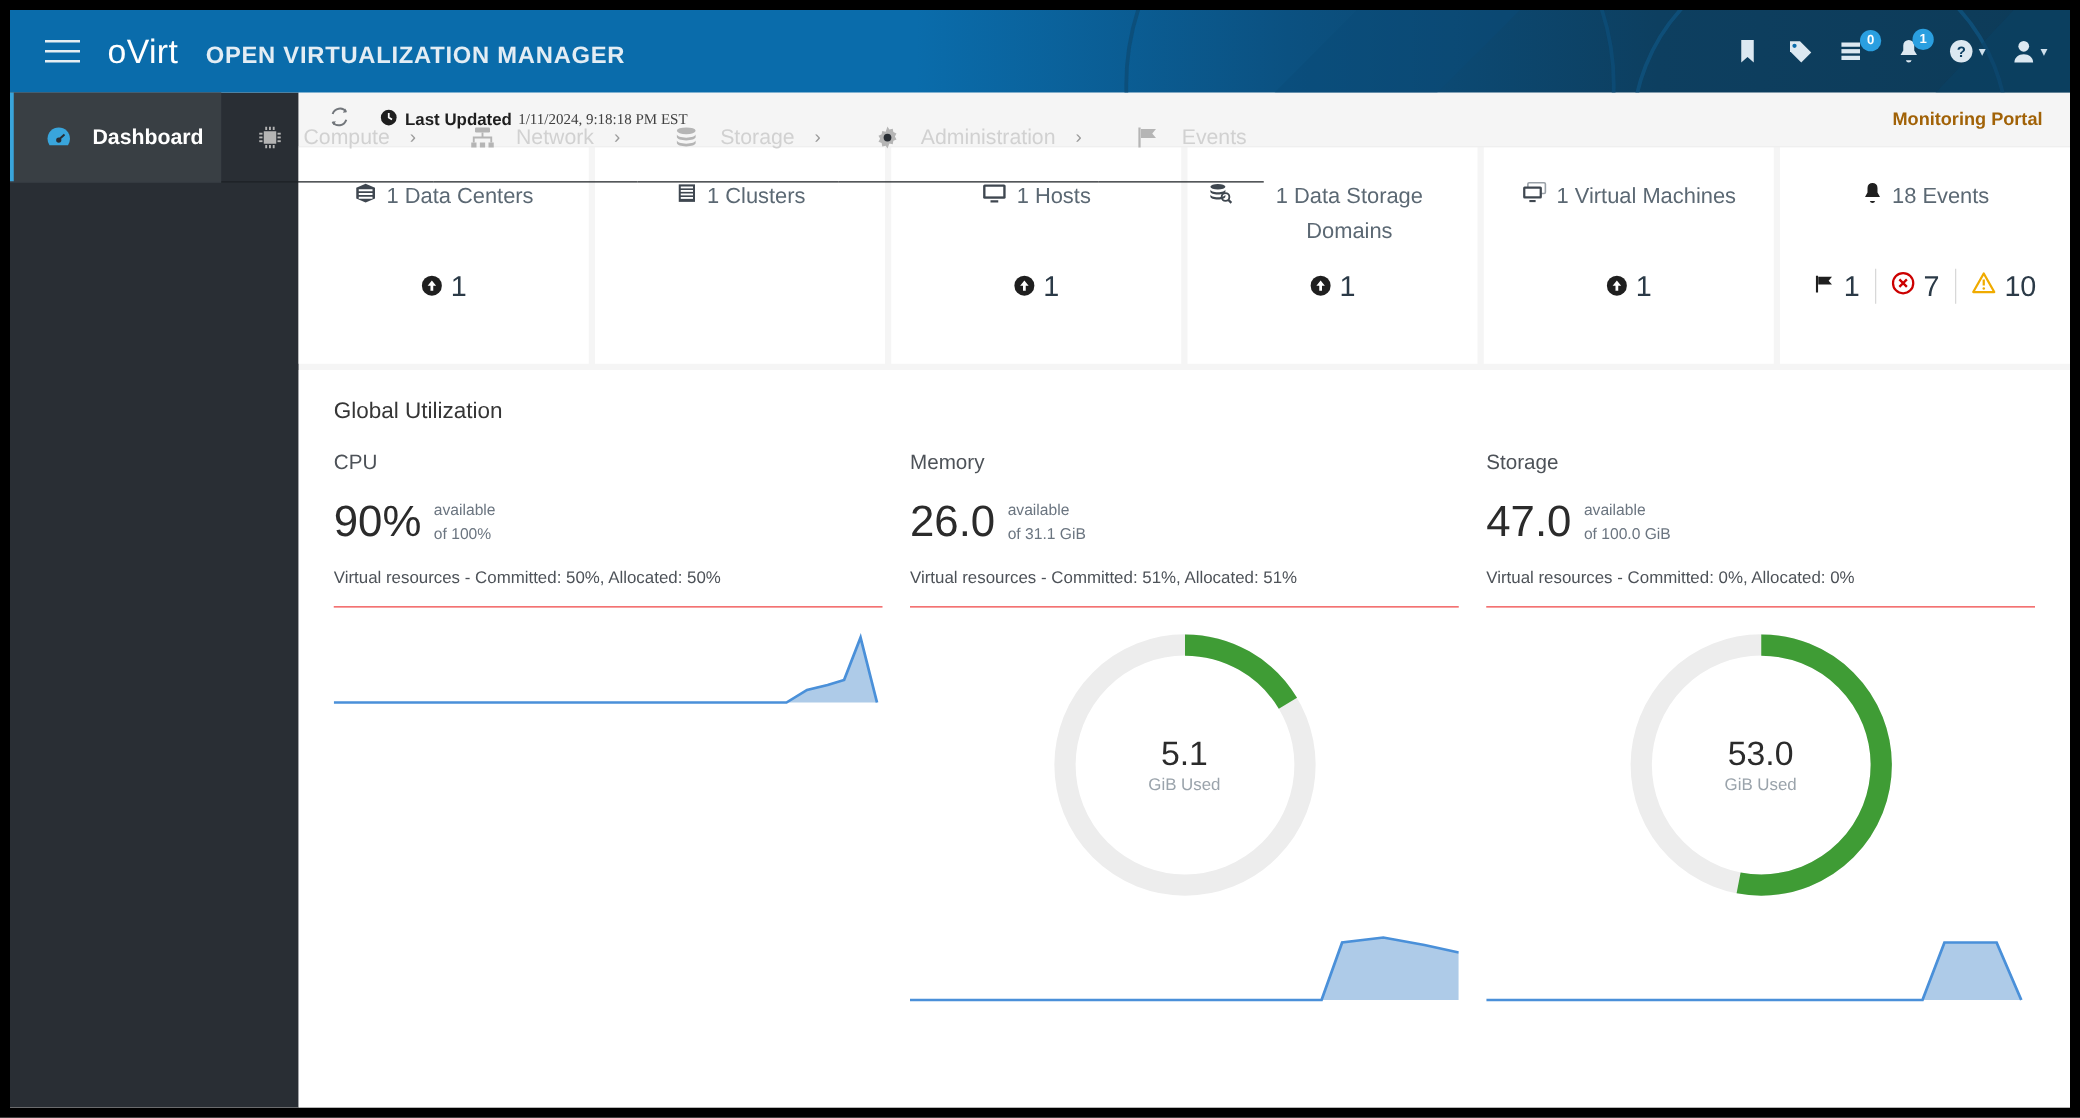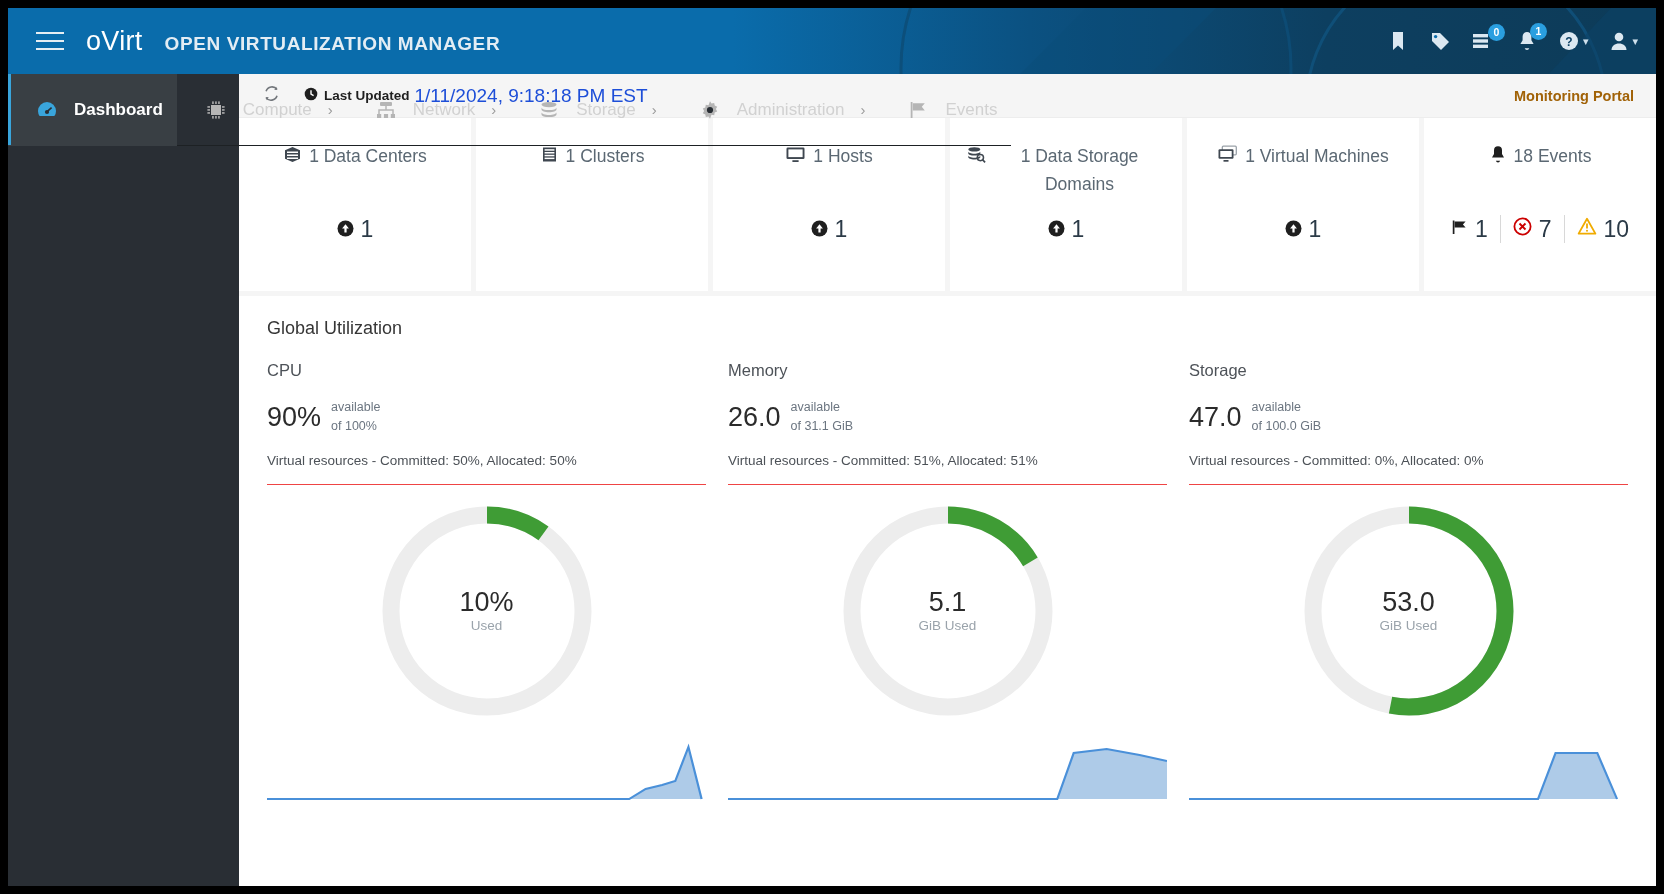--- a/index.html
+++ b/index.html
@@ -97,21 +97,21 @@
     height: 44px; flex: 0 0 44px;
     background: #f5f5f5;
     display: flex; align-items: center;
     padding: 0 22px 0 24px;
     border-bottom: 1px solid #ededed;
     text-align: right;
   }
   .refresh-btn { color: #72767b; font-size: 16px; cursor: pointer; margin-right: 24px; }
   .upd-clock { color: #2b2b2b; font-size: 13.5px; margin-right: 6px; }
   .upd-label { font-weight: 700; color: #1f1f1f; font-size: 13.5px; }
-  .upd-time { color: #1d4ed8; font-size: 19px; margin-left: 5px; }
+  .upd-time { color: #404040; font-size: 12px; margin-left: 5px; font-family: Liberation Serif, serif; }
   .portal-link {
     margin-left: auto; color: #a16207; font-weight: 700; font-size: 14.5px;
     cursor: pointer;
   }
 
   
   .cards { display: flex; padding: 0 0 0 0; background: #f5f5f5; gap: 5px; }
   .card {
     flex: 1 1 0; min-width: 0;
     background: #fff; height: 173px;
@@ -137,21 +137,21 @@
   
   .gu {
     margin-top: 5px; background: #fff; flex: 1; min-height: 0;
     padding: 22px 28px 0 28px; overflow: hidden;
   }
   .gu-title { font-size: 18px; color: #363636; margin-bottom: 22px; }
   .gu-cols { display: flex; gap: 22px; }
   .gu-col { flex: 1 1 0; min-width: 0; }
   .gu-name { font-size: 16.5px; color: #4d5258; margin-bottom: 18px; }
   .gu-avail { display: flex; align-items: center; gap: 10px; }
-  .gu-big { font-size: 27px; color: #2b2b2b; }
+  .gu-big { font-size: 35px; color: #2b2b2b; }
   .gu-sub { font-size: 12.5px; color: #6b7580; line-height: 1.55; }
   .gu-virt {
     font-size: 13.5px; color: #4d5258;
     margin-top: 16px; padding-bottom: 16px;
     border-bottom: 1px solid #ef4444;
   }
   .donut-wrap { display: flex; justify-content: center; margin-top: 14px; }
   .donut { position: relative; width: 224px; height: 224px; }
   .donut-center {
     position: absolute; inset: 0;
@@ -514,32 +514,20 @@
           <div class="gu-col">
             <div class="gu-name">CPU</div>
             <div class="gu-avail">
               <span class="gu-big">90%</span>
               <span class="gu-sub">
                 <span>available</span><br>
                 <span>of 100%</span>
               </span>
             </div>
             <div class="gu-virt">Virtual resources - Committed: 50%, Allocated: 50%</div>
-            <div class="donut-wrap">
-              <div class="donut">
-                <svg width="224" height="224" viewBox="0 0 224 224">
-                  <circle cx="112" cy="112" r="96" fill="none" stroke="#ededed" stroke-width="17"></circle>
-                  <circle cx="112" cy="112" r="96" fill="none" stroke="#3f9c35" stroke-width="17" stroke-dasharray="60.3 542.8" stroke-dashoffset="0" transform="rotate(-90 112 112)"></circle>
-                </svg>
-                <div class="donut-center">
-                  <span class="donut-val">10%</span>
-                  <span class="donut-unit">Used</span>
-                </div>
-              </div>
-            </div>
             <div class="spark">
               <svg viewBox="0 0 400 60" preserveAspectRatio="none">
                 <path d="M0,58 L330,58 L345,48 L360,44 L372,40 L384,6 L396,58 Z" fill="#aecbe8" stroke="none"></path>
                 <path d="M0,58 L330,58 L345,48 L360,44 L372,40 L384,6 L396,58" fill="none" stroke="#4a90d9" stroke-width="2"></path>
               </svg>
             </div>
           </div>
 
           <div class="gu-col">
             <div class="gu-name">Memory</div>

